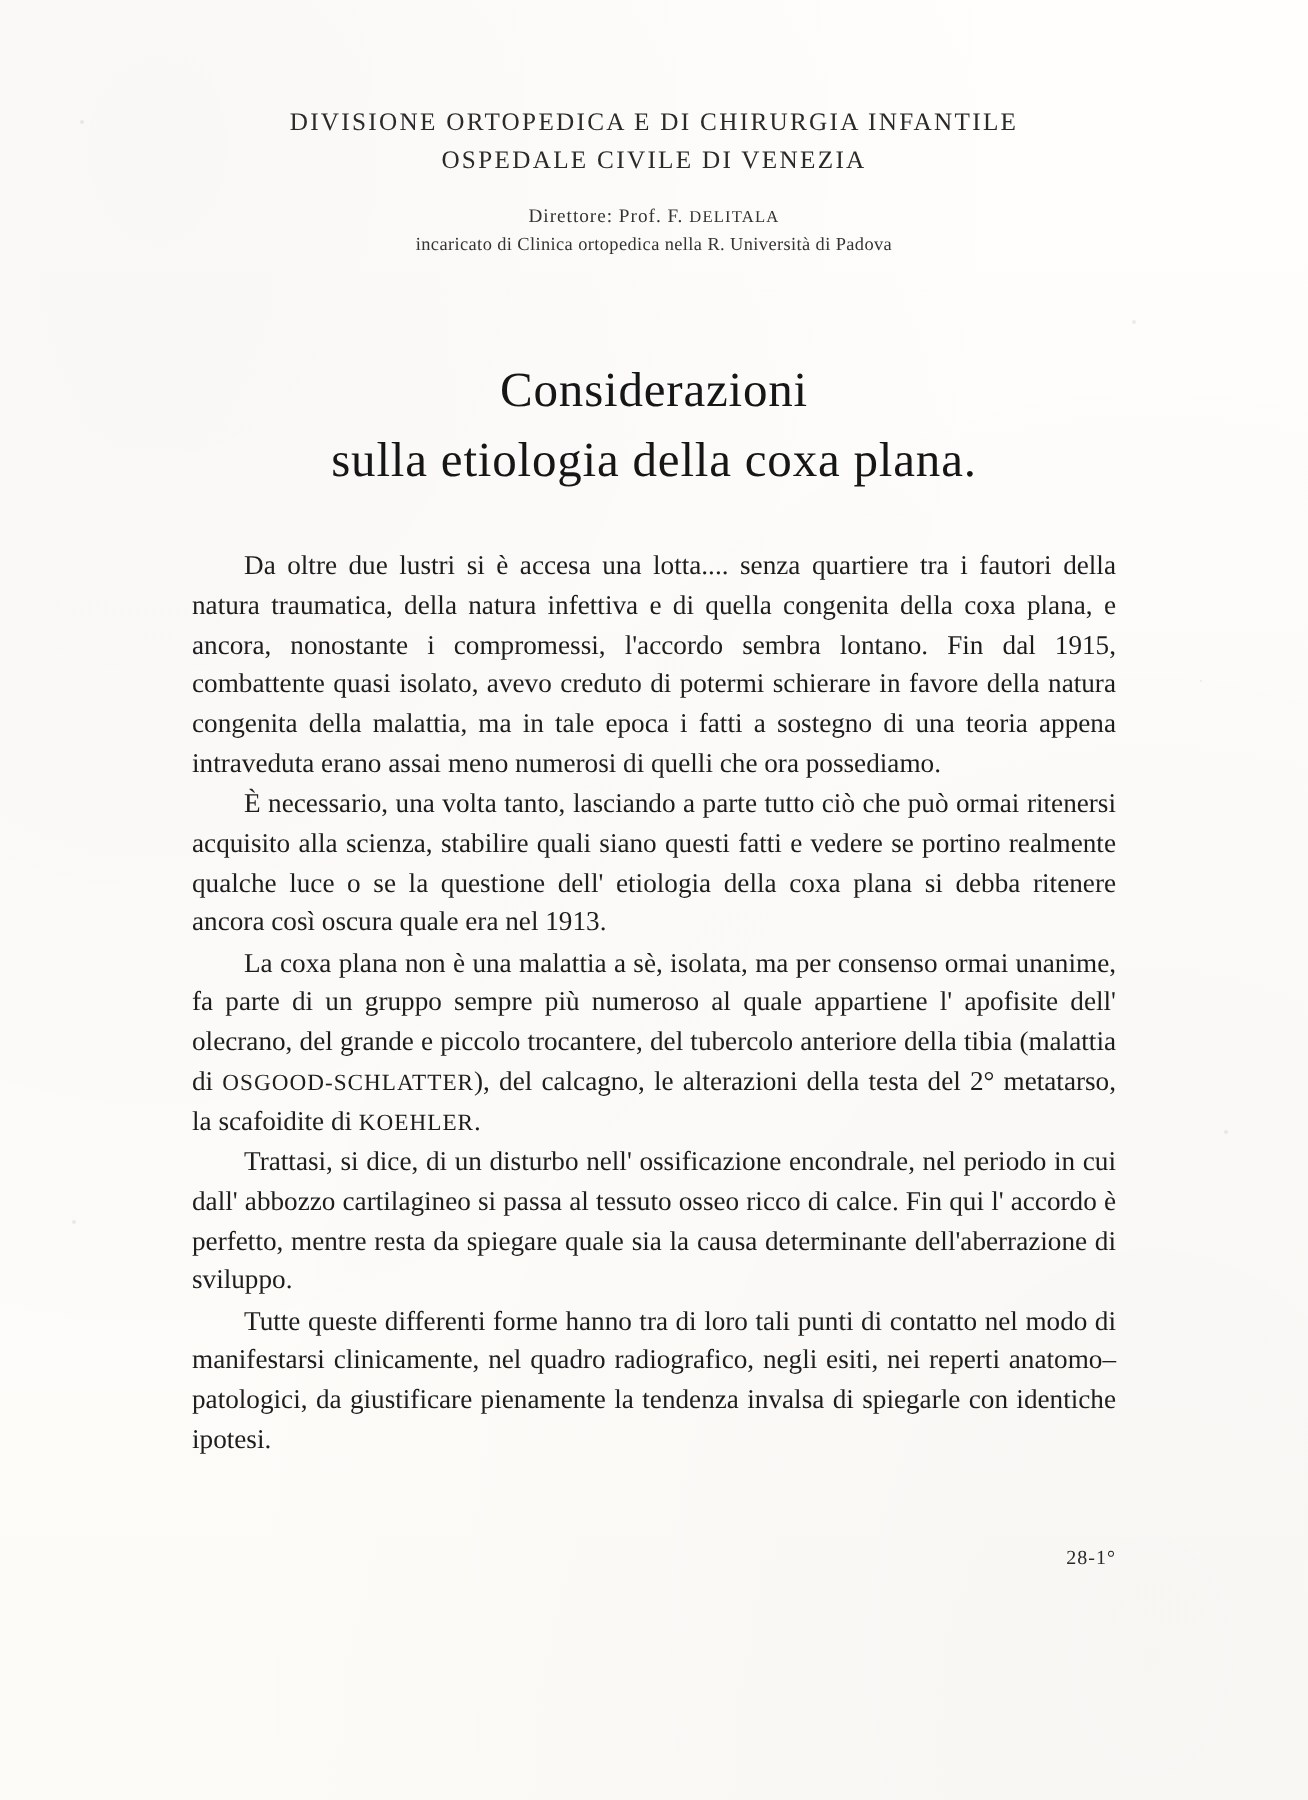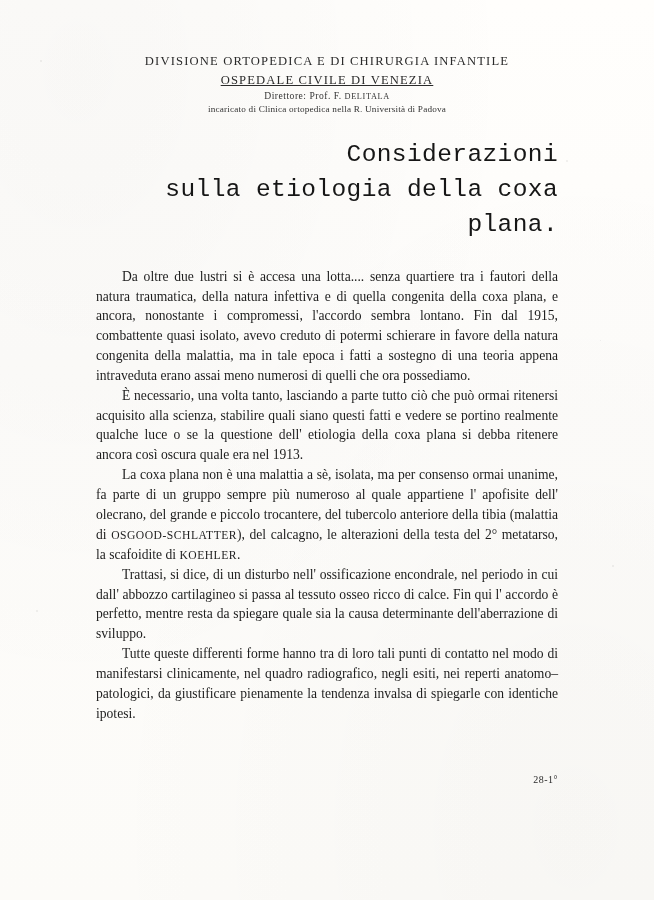--- a/index.html
+++ b/index.html
@@ -48,45 +48,43 @@
     letter-spacing: 1.15px;
     line-height: 1.5;
     font-variant: small-caps;
     text-transform: uppercase;
   }
   .dept-line-2 {
     font-size: 12.6px;
     letter-spacing: 1.15px;
     line-height: 1.55;
     text-transform: uppercase;
-    text-decoration: underline;
   }
   .dept-line-3 {
     font-size: 9.6px;
     letter-spacing: 0.5px;
-    margin-top: 0;
+    margin-top: 13px;
     color: #333;
   }
   .dept-line-3 .smallcaps {
     font-size: 8.3px;
     letter-spacing: 0.6px;
     text-transform: uppercase;
   }
   .dept-line-4 {
     font-size: 9.2px;
     letter-spacing: 0.2px;
     margin-top: 3px;
     color: #333;
   }
 
   
   .title-block {
-    text-align: right;
-    margin-top: 24px;
-    font-family: Liberation Mono, monospace;
+    text-align: center;
+    margin-top: 52px;
   }
   .title-line {
     font-size: 24.5px;
     line-height: 1.42;
     letter-spacing: 0.4px;
     color: #161616;
   }
   .author {
     text-align: center;
     margin-top: 40px;

